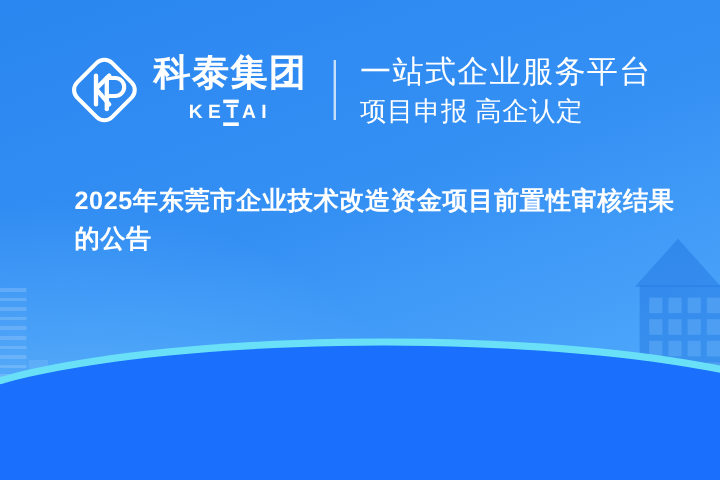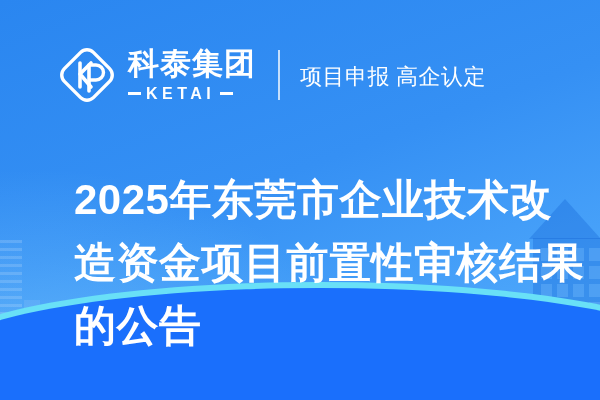--- a/index.html
+++ b/index.html
@@ -135,20 +135,21 @@
     font-weight: bold;
     letter-spacing: 1px;
     line-height: 1.04;
     white-space: nowrap;
   }
   .logo-en-row {
     display: flex;
     align-items: center;
     margin-top: 5px;
     white-space: nowrap;
+    flex-direction: column;
   }
   .logo-dash {
     width: 13px;
     height: 3px;
     background: #ffffff;
     flex: 0 0 auto;
   }
   .logo-en {
     color: #ffffff;
     font-size: 16px;
@@ -183,29 +184,28 @@
     font-family: "Liberation Serif", "DejaVu Serif", serif;
     letter-spacing: 0.5px;
     line-height: 1.25;
     margin-top: 4px;
     white-space: nowrap;
   }
 
   
   .title {
     position: absolute;
-    left: 74px;
+    left: 62px;
     top: 152px;
     width: 516px;
     color: #ffffff;
-    font-size: 42px;
+    font-size: 21px;
     font-weight: bold;
     line-height: 1.5;
     letter-spacing: 0.5px;
-    margin-top: 16px;
   }
 </style>
 </head>
 <body>
 
 <div id="banner">
 
   <div class="bg-base"></div>
   <div class="bg-glow"></div>
 
@@ -275,19 +275,20 @@
           <span class="logo-dash"></span>
           <span class="logo-en">KETAI</span>
           <span class="logo-dash"></span>
         </div>
       </div>
     </div>
 
     <div class="divider"></div>
 
     <div class="tagline">
+      <div class="tagline-main">一站式企业服务平台</div>
       <div class="tagline-sub">项目申报 高企认定</div>
     </div>
   </div>
 
   <div class="title">2025年东莞市企业技术改造资金项目前置性审核结果的公告</div>
 
 </div>
 
 </body></html>

